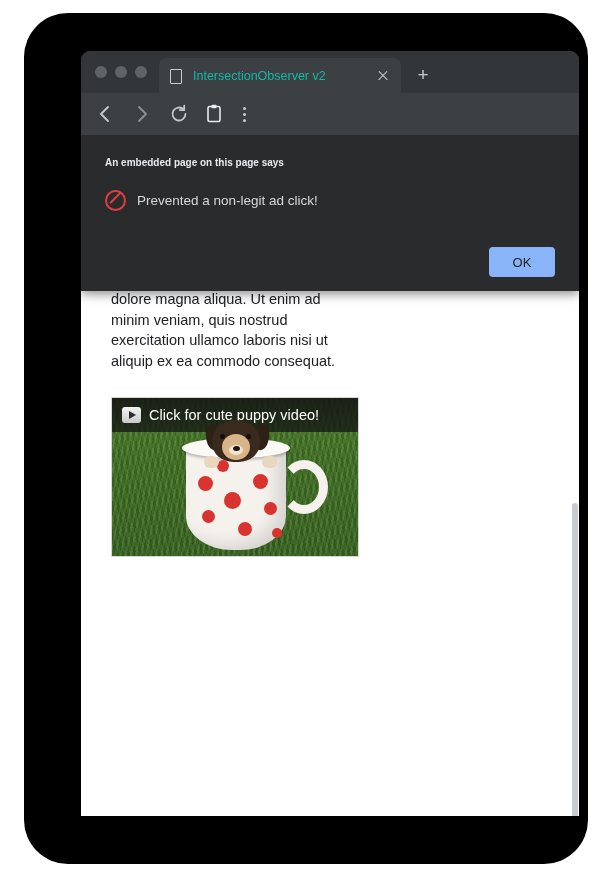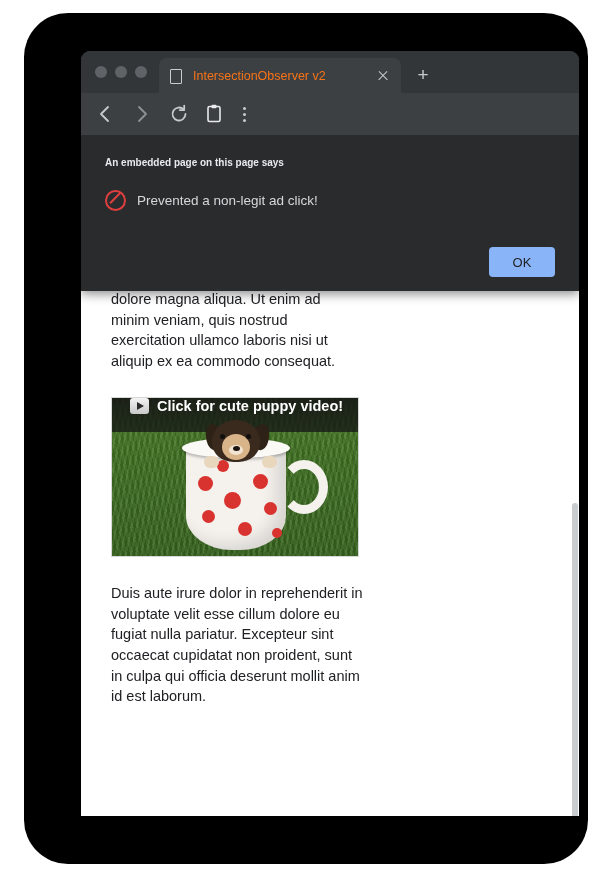--- a/index.html
+++ b/index.html
@@ -78,21 +78,21 @@
   }
   .tab-favicon .page {
     position: absolute;
     left: 1px; top: 1px;
     width: 10px; height: 13px;
     border: 1.5px solid #c8ccd0;
     border-radius: 1px;
     background: transparent;
   }
   .tab-title {
-    color: #f97316;
+    color: #14b8a6;
     font-size: 12.5px;
     white-space: nowrap;
     overflow: hidden;
     text-overflow: ellipsis;
     flex: 1 1 auto;
   }
   .tab-close {
     width: 16px;
     height: 16px;
     position: relative;
@@ -235,23 +235,23 @@
       repeating-linear-gradient(102deg, rgba(255,255,255,0.06) 0 2px, rgba(0,0,0,0.07) 2px 5px),
       repeating-linear-gradient(78deg, rgba(255,255,255,0.05) 0 3px, rgba(0,0,0,0.06) 3px 6px),
       linear-gradient(180deg, #4a7d28 0%, #3f7022 40%, #37641f 100%);
   }
   .ad-banner {
     position: absolute;
     left: 0; top: 0; right: 0;
     height: 34px;
     background: linear-gradient(180deg, rgba(20,20,20,0.88) 0%, rgba(20,20,20,0.74) 100%);
     display: flex;
-    padding-left: 18px;
-    box-sizing: border-box;
-    font-weight: bold;
+    align-items: center;
+    padding-left: 10px;
+    box-sizing: border-box;
   }
   .play-btn {
     width: 19px;
     height: 16px;
     background: linear-gradient(180deg, #f4f4f4 0%, #c9c9c9 100%);
     border-radius: 3px;
     margin-right: 8px;
     position: relative;
     flex: 0 0 auto;
   }
@@ -542,21 +542,20 @@
           <span class="puppy-nose"></span>
           <span class="paw" style="left:92px;"></span>
           <span class="paw" style="left:150px;"></span>
 
           <div class="ad-banner">
             <span class="play-btn"></span>
             <span class="ad-text">Click for cute puppy video!</span>
           </div>
         </div>
 
-        <p class="para">Duis aute irure dolor in reprehenderit in voluptate velit esse cillum dolore eu fugiat nulla pariatur. Excepteur sint occaecat cupidatat non proident, sunt in culpa qui officia deserunt mollit anim id est laborum.</p>
       </div>
 
       <div class="scrollbar-track">
         <div class="scrollbar-thumb"></div>
       </div>
 
       <div class="dialog">
         <p class="dialog-title">An embedded page on this page says</p>
         <div class="dialog-msg-row">
           <span class="no-entry"></span>

